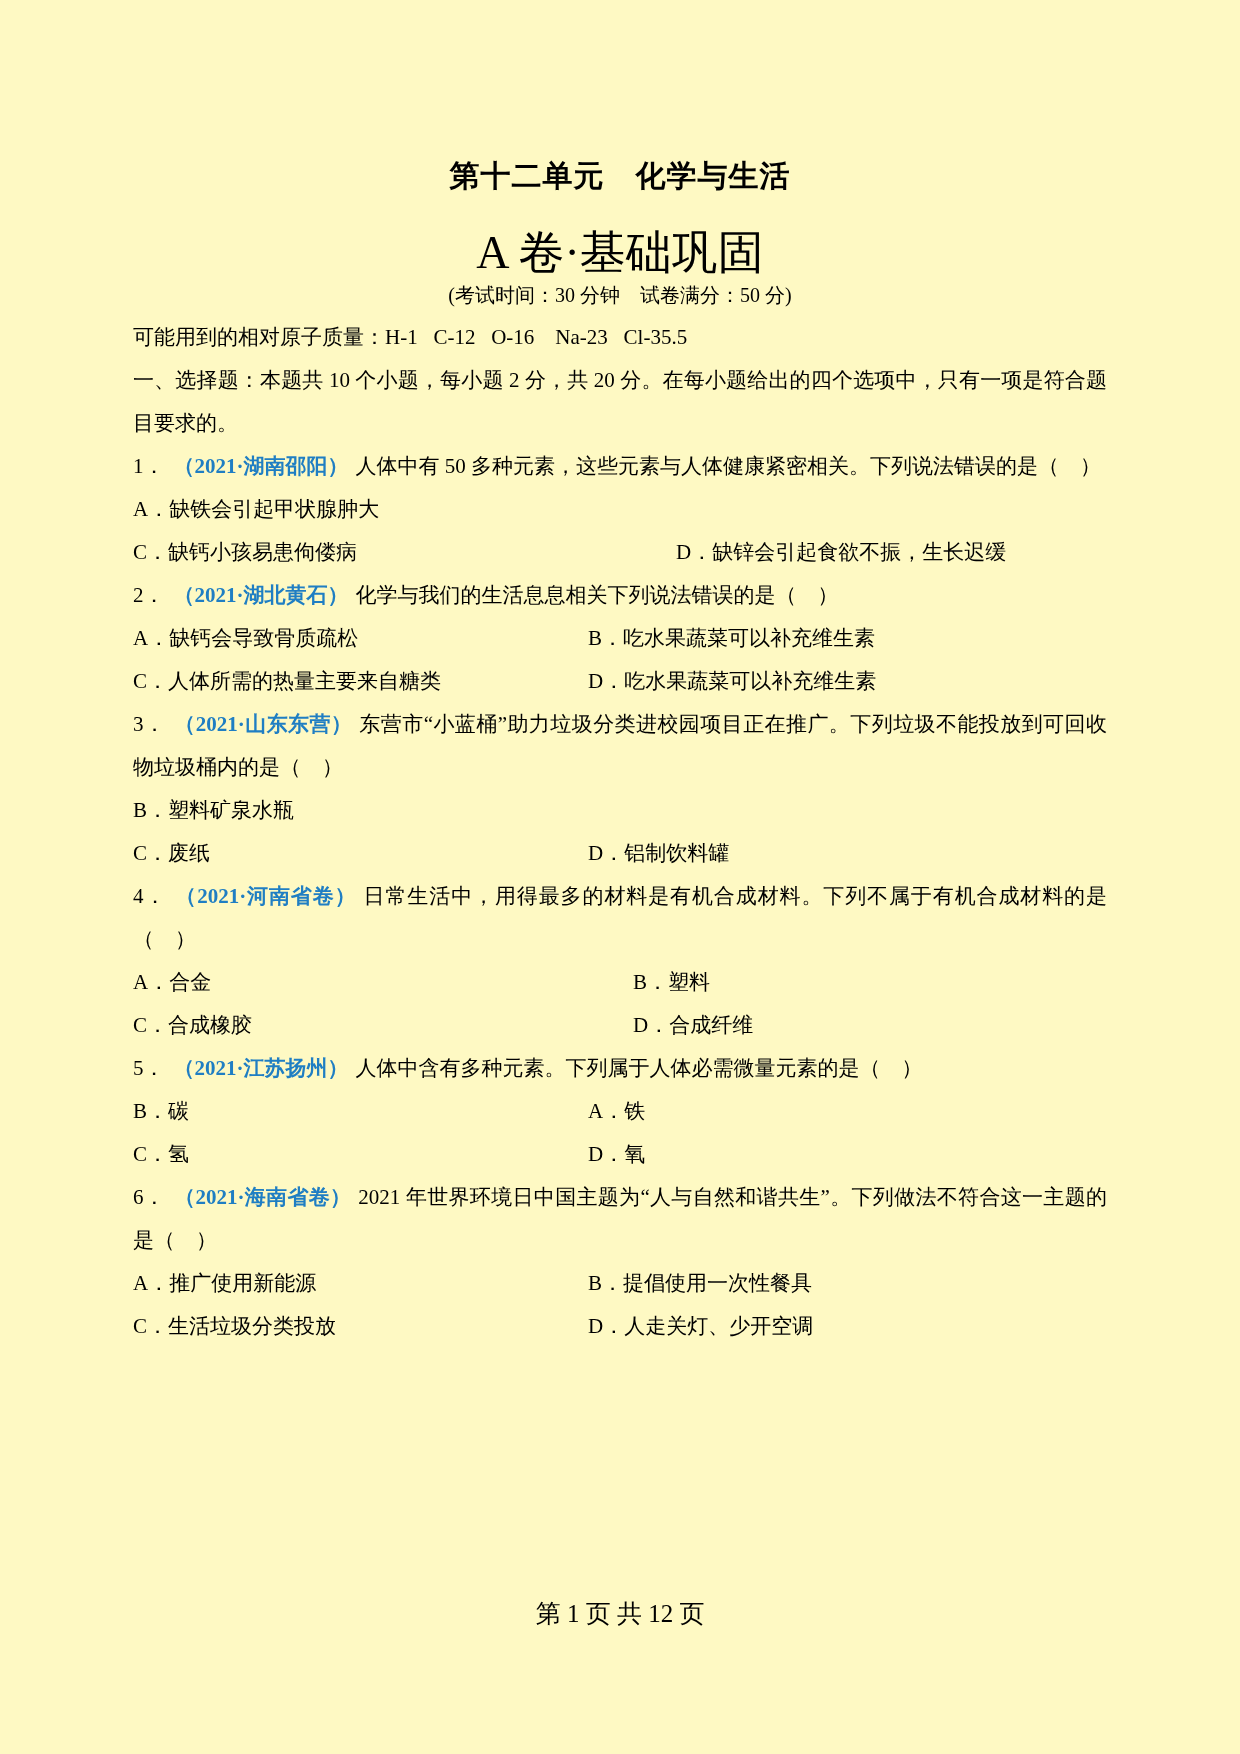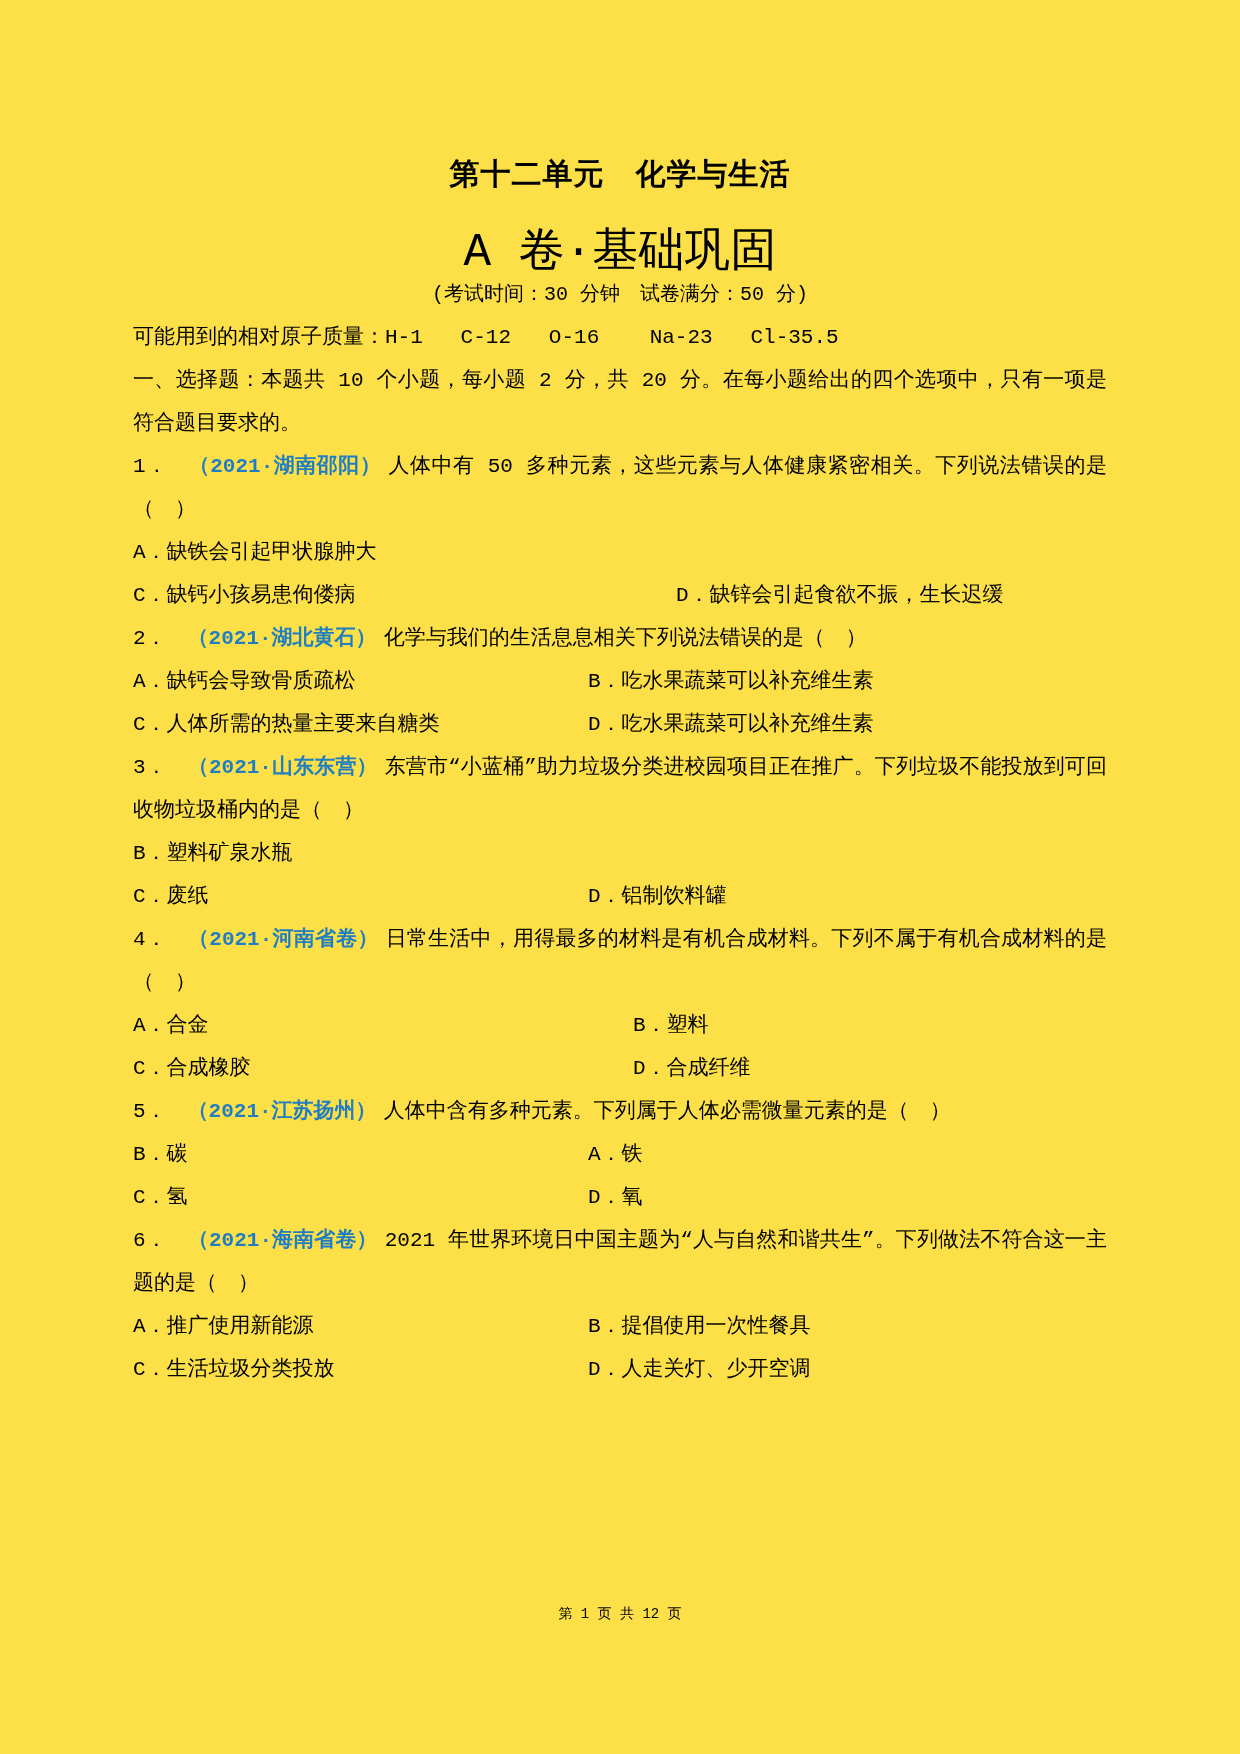--- a/index.html
+++ b/index.html
@@ -1,23 +1,23 @@
 <!DOCTYPE html>
 <html lang="zh" style="--accent: #1F7EC3;"><head>
 <meta charset="utf-8">
 <style>
   html, body { margin: 0; padding: 0; background: #fff; }
   .page {
     position: relative;
     width: 1240px;
     height: 1754px;
     margin: 0 auto;
-    background: #fde047;
+    background: #fef9c3;
     color: #000000;
-    font-family: Liberation Mono, monospace;
+    font-family: Liberation Serif, serif;
     overflow: hidden;
   }
   .content {
     position: absolute;
     left: 133px;
     width: 974px;
     top: 0;
   }
   p { margin: 0; }
   .unit-title {
@@ -44,37 +44,37 @@
     margin-top: 6px;
     font-size: 21px;
     line-height: 43px;
     text-align: justify;
   }
   .atomic-note { white-space: pre-wrap; }
   .q-num { }
   .q-src {
     color: var(--accent, #1F7EC3);
     font-weight: 700;
-    margin-left: 21px;
+    margin-left: 9px;
     margin-right: 7px;
   }
   .opt-row {
     display: grid;
     grid-template-columns: 455px 1fr;
   }
   .question.cols-wide .opt-row { grid-template-columns: 543px 1fr; }
   .question.cols-mid  .opt-row { grid-template-columns: 500px 1fr; }
   .opt { text-align: left; }
   .page-footer {
     position: absolute;
     left: 0;
     right: 0;
     top: 1600px;
     text-align: center;
-    font-size: 14px;
+    font-size: 25px;
     line-height: 28px;
   }
 </style>
 </head>
 <body>
 
 <div class="page">
   <div class="content">
 
     <p class="unit-title">第十二单元　化学与生活</p>

